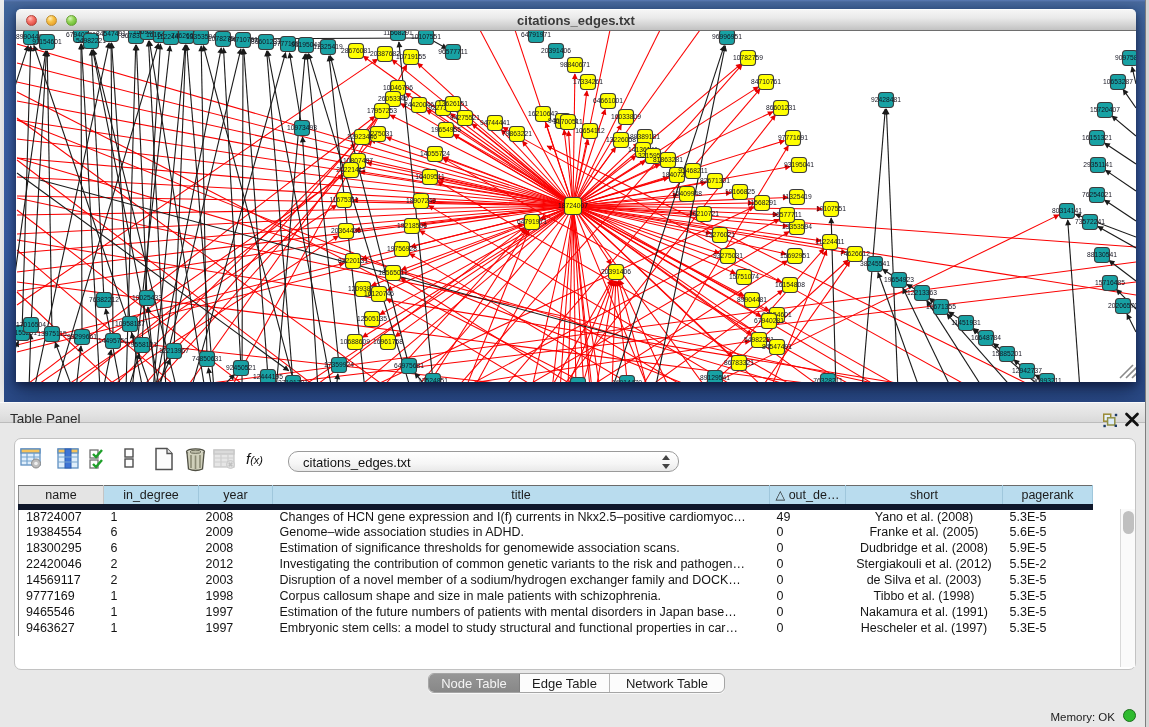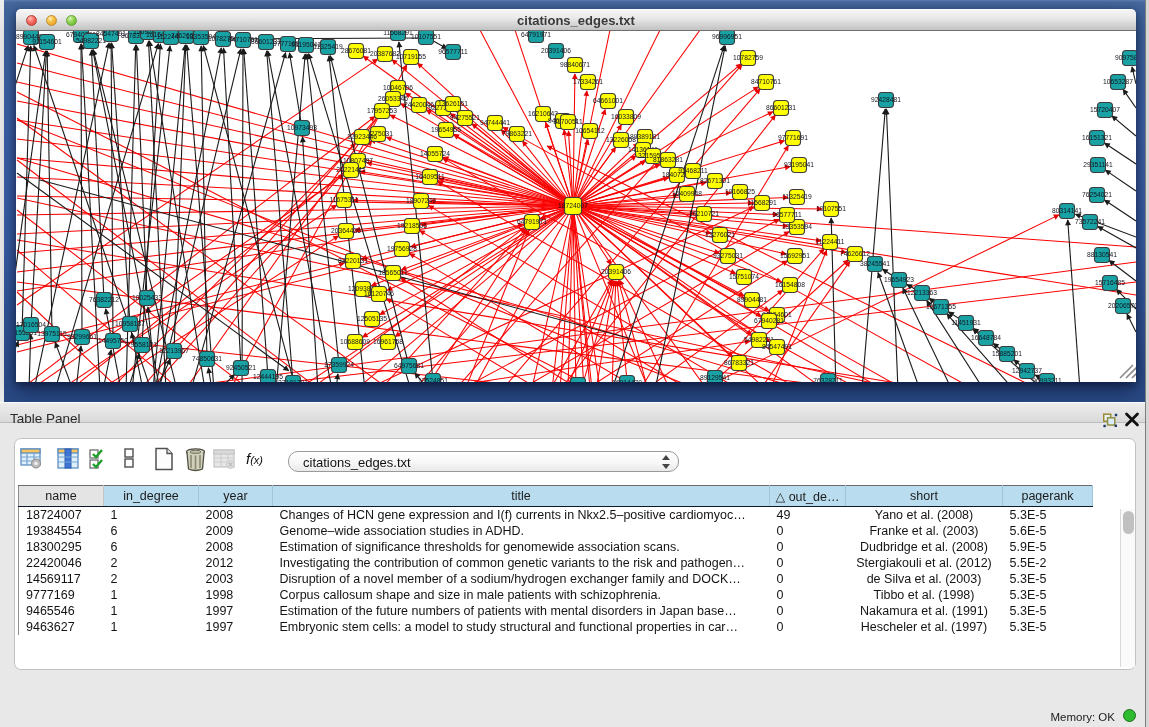--- a/index.html
+++ b/index.html
@@ -44,21 +44,21 @@
   box-shadow:0 1px 1px rgba(255,255,255,.8); }
 #combo .ctxt { position:absolute; left:14px; top:3px; font-size:13px; color:#111; }
 #combo .up { position:absolute; right:8px; top:2.5px; width:0; height:0;
   border-left:4px solid transparent; border-right:4px solid transparent; border-bottom:5.5px solid #444; }
 #combo .dn { position:absolute; right:8px; bottom:2.5px; width:0; height:0;
   border-left:4px solid transparent; border-right:4px solid transparent; border-top:5.5px solid #444; }
 
 #grid { position:absolute; left:3px; top:46px; border-collapse:collapse; table-layout:fixed;
   font-size:12.5px; color:#141414; }
 #grid th { height:21px; font-weight:400; font-size:12.5px; color:#1b1b1b;
-  background:#b9dcee; border-right:1px solid #9fc7dc; border-bottom:1px solid #0f172a; text-align:center; padding:0; }
+  background:#b9dcee; border-right:1px solid #9fc7dc; border-bottom:6px solid #0f172a; text-align:center; padding:0; }
 #grid th.g { background:#e4e4e4; border-right:1px solid #c4c4c4; }
 #grid { border-top:1.5px solid #6b6b6b; border-left:1px solid #8f8f8f; }
 #grid td { height:16px; padding:0 0 0 7px; white-space:nowrap; overflow:hidden; background:#fff; }
 #grid td.c5 { text-align:center; padding:0; }
 #vsb { position:absolute; left:1105px; top:70px; width:15px; height:158px;
   background:#fafafa; border-left:1px solid #d9d9d9; }
 #vsb .thumb { position:absolute; left:2px; top:2px; width:11px; height:23px; background:#c0c0c0; border-radius:6px; }
 
 
 #tabs { position:absolute; left:428px; top:271px; height:20px; display:flex;
@@ -761,21 +761,21 @@
               <td class="c4">49</td>
               <td class="c5">Yano et al. (2008)</td>
               <td class="c6">5.3E-5</td>
             </tr>
 <tr>
               <td class="c0">19384554</td>
               <td class="c1">6</td>
               <td class="c2">2009</td>
               <td class="c3">Genome–wide association studies in ADHD.</td>
               <td class="c4">0</td>
-              <td class="c5">Franke et al. (2003)</td>
+              <td class="c5">Franke et al. (2005)</td>
               <td class="c6">5.6E-5</td>
             </tr>
 <tr>
               <td class="c0">18300295</td>
               <td class="c1">6</td>
               <td class="c2">2008</td>
               <td class="c3">Estimation of significance thresholds for genomewide association scans.</td>
               <td class="c4">0</td>
               <td class="c5">Dudbridge et al. (2008)</td>
               <td class="c6">5.9E-5</td>
@@ -824,16 +824,21 @@
               <td class="c4">0</td>
               <td class="c5">Hescheler et al. (1997)</td>
               <td class="c6">5.3E-5</td>
             </tr>
       </tbody>
         </table>
       <div id="vsb">
           <div class="thumb"></div>
         </div>
     </div>
+    <div id="tabs">
+      <div class="seg s1 sel">Node Table</div>
+        <div class="seg s2">Edge Table</div>
+        <div class="seg s3">Network Table</div>
+    </div>
     <span id="mem">Memory: OK</span>
       <span id="memdot"></span>
     <div id="rstrip2"></div>
   </div>
 </div>
 </body></html>

